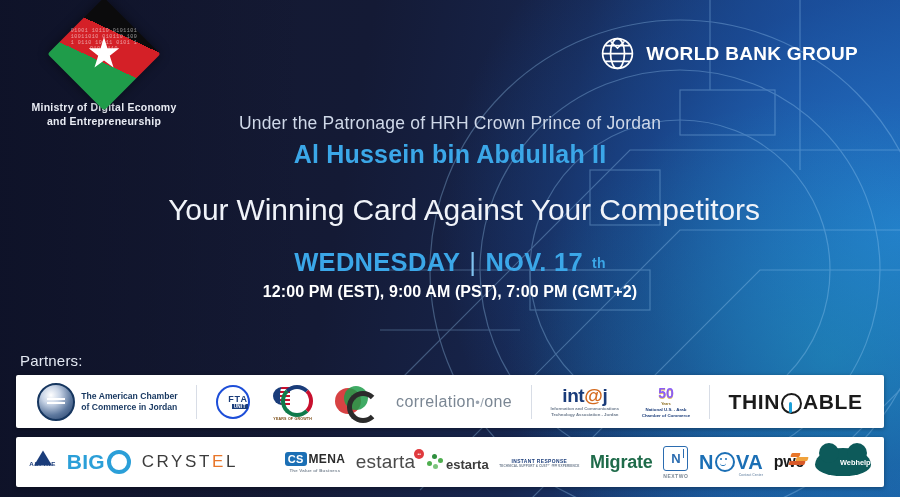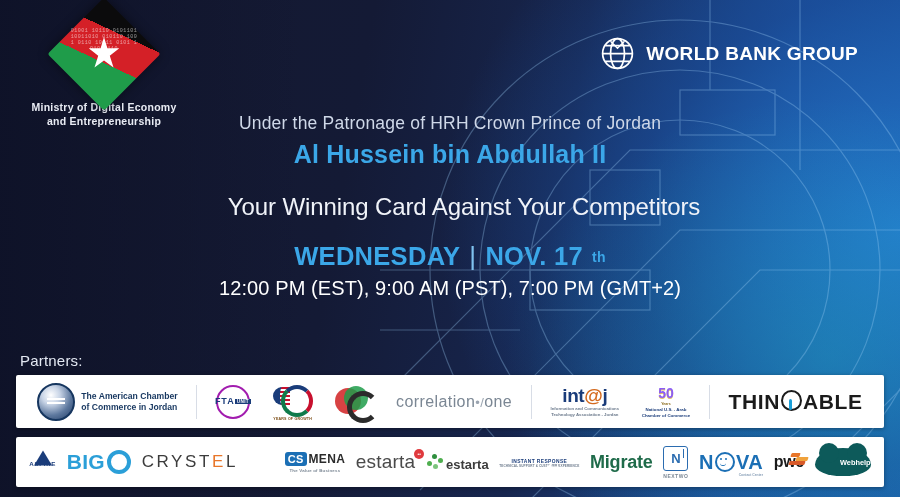--- a/index.html
+++ b/index.html
@@ -66,30 +66,30 @@
   .patronage{
     color:#cfd8e8;font-size:17.5px;font-weight:400;letter-spacing:.2px;margin-bottom:6px;
   }
   .royal-name{
     color:#3ba7e8;font-size:25px;font-weight:700;letter-spacing:.2px;margin-bottom:24px;
   }
   .title{
     color:#ffffff;font-size:41px;font-weight:700;letter-spacing:-.3px;line-height:1.06;margin-bottom:8px;
   }
   .subtitle{
-    color:#f0f3f9;font-size:24px;font-weight:400;letter-spacing:-.1px;margin-bottom:20px;margin-left:28px;
+    color:#f0f3f9;font-size:30px;font-weight:400;letter-spacing:-.1px;margin-bottom:20px;margin-left:28px;
   }
   .datebar{
     color:#3ba7e8;font-size:25.5px;font-weight:800;letter-spacing:.3px;margin-bottom:5px;
     display:flex;align-items:center;justify-content:center;gap:9px;
   }
   .datebar .pipe{color:#7fc2ef;font-weight:400;font-size:26px;}
   .datebar .sup{font-size:14px;vertical-align:super;font-weight:800;}
   .times{
-    color:#ffffff;font-size:20px;font-weight:400;letter-spacing:.1px;
+    color:#ffffff;font-size:16px;font-weight:700;letter-spacing:.1px;
   }
 
   
   #partners-label{
     position:absolute;left:20px;top:352px;color:#e3e8f2;font-size:15px;font-weight:400;letter-spacing:.2px;
   }
   .logo-band{
     position:absolute;left:16px;right:16px;background:#ffffff;border-radius:2px;
     display:flex;align-items:center;justify-content:space-around;
     box-shadow:0 1px 4px rgba(0,0,0,.35);
@@ -108,22 +108,22 @@
     background:radial-gradient(circle at 35% 30%,#ffffff 0%,#c8d4e6 28%,#5d789e 62%,#1f3a63 100%);
     border:2px solid #16365f;position:relative;
   }
   .amcham-seal::after{
     content:"";position:absolute;left:8px;top:13px;width:18px;height:8px;
     background:repeating-linear-gradient(180deg,#ffffff 0 2px,transparent 2px 4px);
   }
   .amcham-txt{color:#16365f;font-size:8.6px;font-weight:700;line-height:11px;white-space:nowrap;}
 
   .fta-mark{
-    width:30px;height:30px;border-radius:50%;border:2px solid #a21caf;
-    display:flex;flex-direction:row;align-items:center;justify-content:center;flex:none;
+    width:30px;height:30px;border-radius:50%;border:2px solid #1d4ed8;
+    display:flex;flex-direction:column;align-items:flex-end;justify-content:center;flex:none;
   }
   .fta-mark .t1{color:#1a3c7a;font-size:9px;font-weight:800;letter-spacing:1px;line-height:9px;}
   .fta-mark .t2{background:#1a3c7a;color:#fff;font-size:4.6px;font-weight:700;padding:0 2px;letter-spacing:.4px;}
 
   .anniv{position:relative;width:40px;height:36px;flex:none;text-align:center;}
   .anniv .flag{
     position:absolute;left:0;top:3px;width:17px;height:18px;
     background:repeating-linear-gradient(180deg,#c8102e 0 2px,#fff 2px 4px);
     border-left:7px solid #1a3c7a;box-sizing:border-box;border-radius:9px 0 0 9px;
   }
@@ -147,21 +147,21 @@
   .intaj .sub{color:#6d7b8d;font-size:4.3px;line-height:5.4px;font-weight:600;margin-top:2px;white-space:nowrap;}
 
   .nusacc{text-align:center;flex:none;}
   .nusacc .fifty{
     color:#8b5cf6;font-size:14px;font-weight:800;line-height:17px;
     text-shadow:0 1px 0 #e0c068;
   }
   .nusacc .yrs{color:#8a6a1a;font-size:3.6px;font-weight:700;line-height:5px;}
   .nusacc .sub{color:#1a3c7a;font-size:4.4px;line-height:5.6px;font-weight:700;margin-top:2px;white-space:nowrap;}
 
-  .thinq{color:#1b1b1b;font-size:21px;font-weight:700;letter-spacing:.6px;white-space:nowrap;display:flex;align-items:flex-start;}
+  .thinq{color:#1b1b1b;font-size:21px;font-weight:700;letter-spacing:.6px;white-space:nowrap;display:flex;align-items:flex-end;}
   .thinq .q{
     display:inline-block;width:17px;height:17px;border-radius:50%;
     border:2.5px solid #1b1b1b;position:relative;margin:0 1px;
   }
   .thinq .q::after{content:"";position:absolute;left:6px;top:7px;width:3px;height:11px;background:#1b9fd8;border-radius:2px;}
 
   .aspire{text-align:center;flex:none;}
   .aspire .box{
     width:30px;height:26px;background:#d8232a;position:relative;margin:0 auto;
   }

